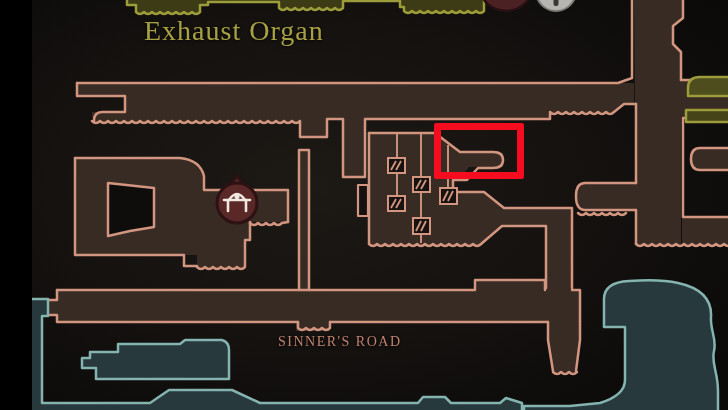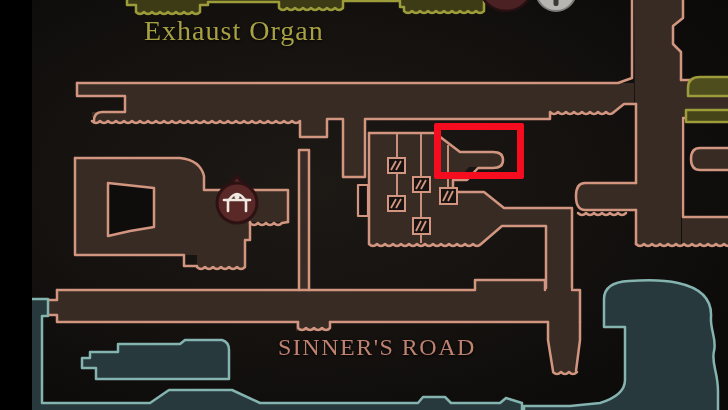--- a/index.html
+++ b/index.html
@@ -9,21 +9,21 @@
     font-family:"Liberation Serif", serif;
     margin-left:32px;
   }
   .stage svg{position:absolute;left:0;top:0;}
   .area-label{position:absolute;white-space:nowrap;pointer-events:none;}
   .label-exhaust{
     left:112px;top:15px;font-size:28px;color:#a7a143;letter-spacing:1px;
     text-shadow:0 1px 3px rgba(0,0,0,.8);
   }
   .label-sinners{
-    left:246px;top:334px;font-size:24px;color:#c08270;letter-spacing:1.5px;
+    left:246px;top:334px;font-size:14px;color:#c08270;letter-spacing:1.5px;
     text-shadow:0 1px 3px rgba(0,0,0,.85);
   }
   .marker{
     position:absolute;left:402px;top:123px;width:90px;height:56px;
     border:7px solid #f50d1f;box-sizing:border-box;border-radius:2px;
   }
 </style>
 </head>
 <body>
 

